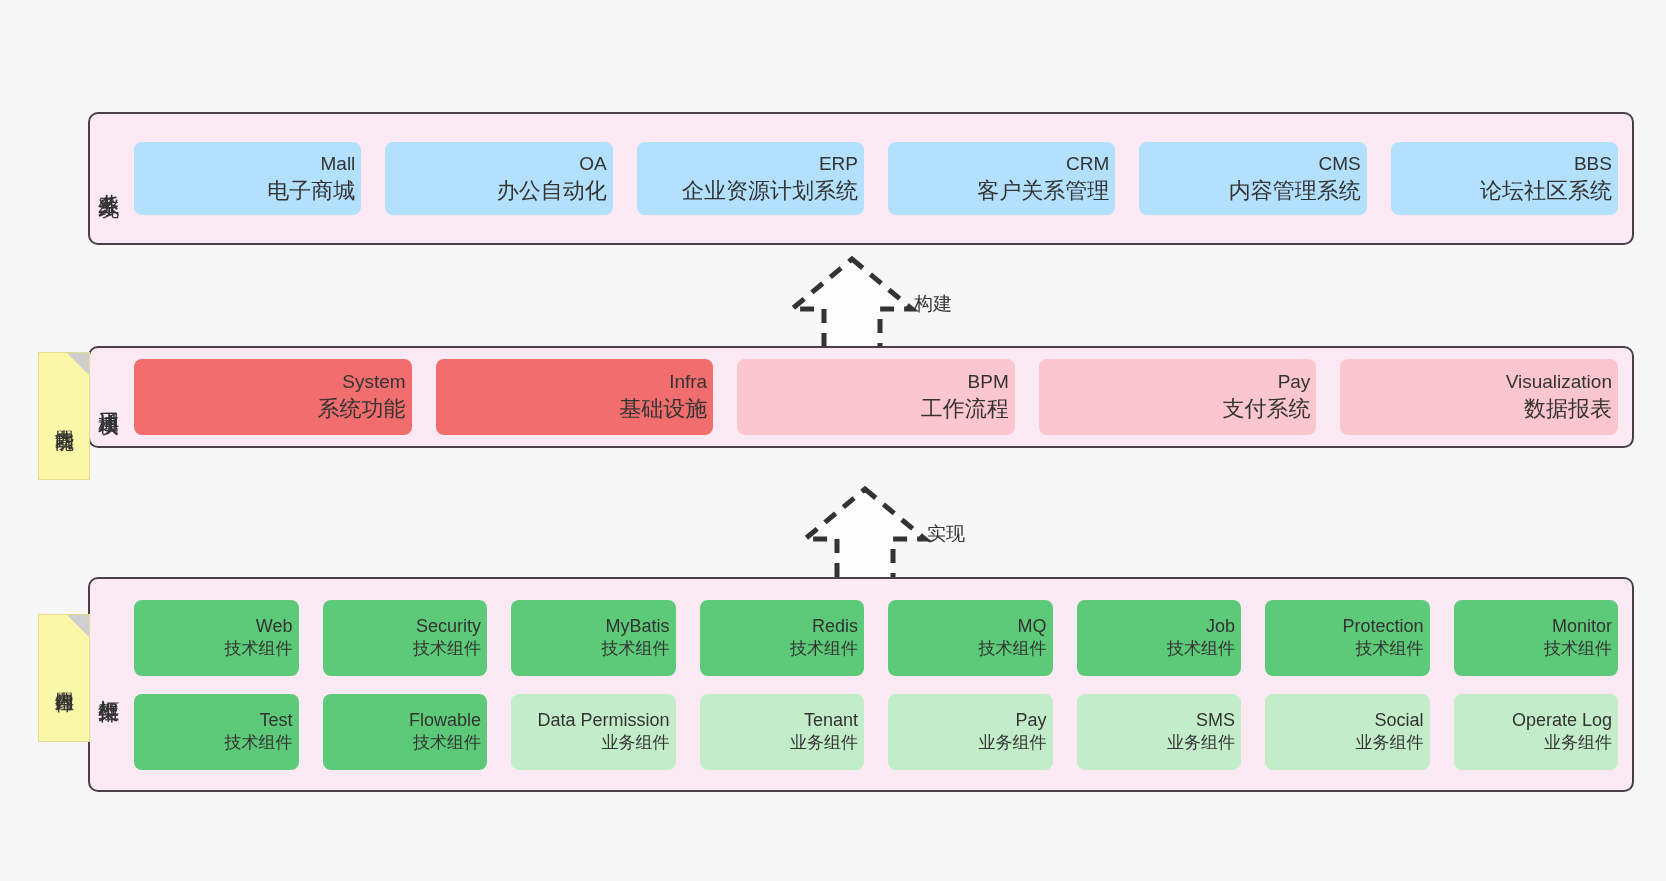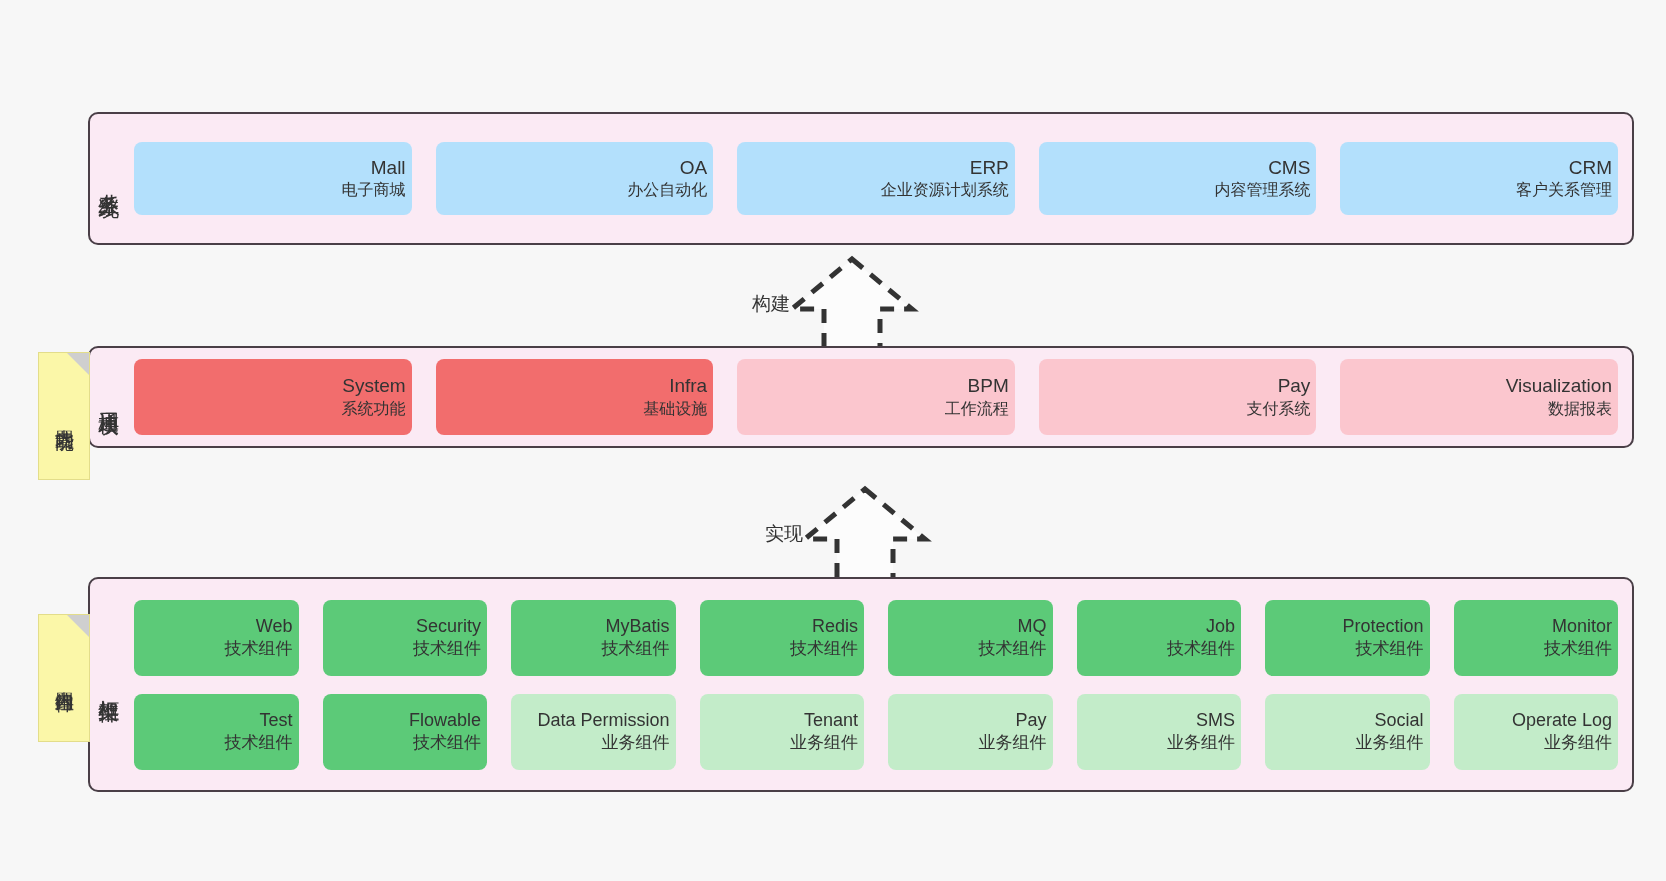--- a/index.html
+++ b/index.html
@@ -73,21 +73,21 @@
     text-align: center;
     line-height: 1.3;
     padding: 4px 6px;
     min-width: 0;
   }
   .card .t-en {
     font-size: 19px;
     color: #333333;
   }
   .card .t-cn {
-    font-size: 16px;
+    font-size: 22px;
     color: #333333;
   }
   .card.small .t-en { font-size: 18px; }
   .card.small .t-cn { font-size: 17px; }
 
   .c-blue       { background: #b3e0fc; }
   .c-red        { background: #f26d6d; }
   .c-pink       { background: #fbc6ce; }
   .c-green      { background: #5cca78; }
   .c-greenlight { background: #c3ecc9; }
@@ -140,21 +140,21 @@
     height: 104px;
   }
   #arrow-build  { left: 752px; top: 253px; }
   #arrow-impl   { left: 765px; top: 483px; }
   .arrow-group svg { display: block; }
   .arrow-label {
     position: absolute;
     left: 0;
     right: 0;
     top: 38px;
-    text-align: left;
+    text-align: right;
     font-size: 19px;
     color: #333333;
     pointer-events: none;
   }
 </style>
 </head>
 <body>
 
 <div id="canvas">
 
@@ -168,26 +168,30 @@
         </div>
         <div class="card c-blue">
           <span class="t-en">OA</span>
           <span class="t-cn">办公自动化</span>
         </div>
         <div class="card c-blue">
           <span class="t-en">ERP</span>
           <span class="t-cn">企业资源计划系统</span>
         </div>
         <div class="card c-blue">
+          <span class="t-en">CRM</span>
+          <span class="t-cn">客户关系管理</span>
+        </div>
+        <div class="card c-blue">
           <span class="t-en">CMS</span>
           <span class="t-cn">内容管理系统</span>
         </div>
         <div class="card c-blue">
-          <span class="t-en">CRM</span>
-          <span class="t-cn">客户关系管理</span>
+          <span class="t-en">BBS</span>
+          <span class="t-cn">论坛社区系统</span>
         </div>
       </div>
     </div>
   </div>
 
   <div class="arrow-group" id="arrow-build">
     <svg width="200" height="104" viewBox="0 0 200 104">
       <path d="M 100 6 L 160 56 L 128 56 L 128 100 L 72 100 L 72 56 L 40 56 Z" fill="#fcfcfc" stroke="#333333" stroke-width="5" stroke-dasharray="14,10" stroke-linejoin="miter"></path>
     </svg>
     <div class="arrow-label">构建</div>

